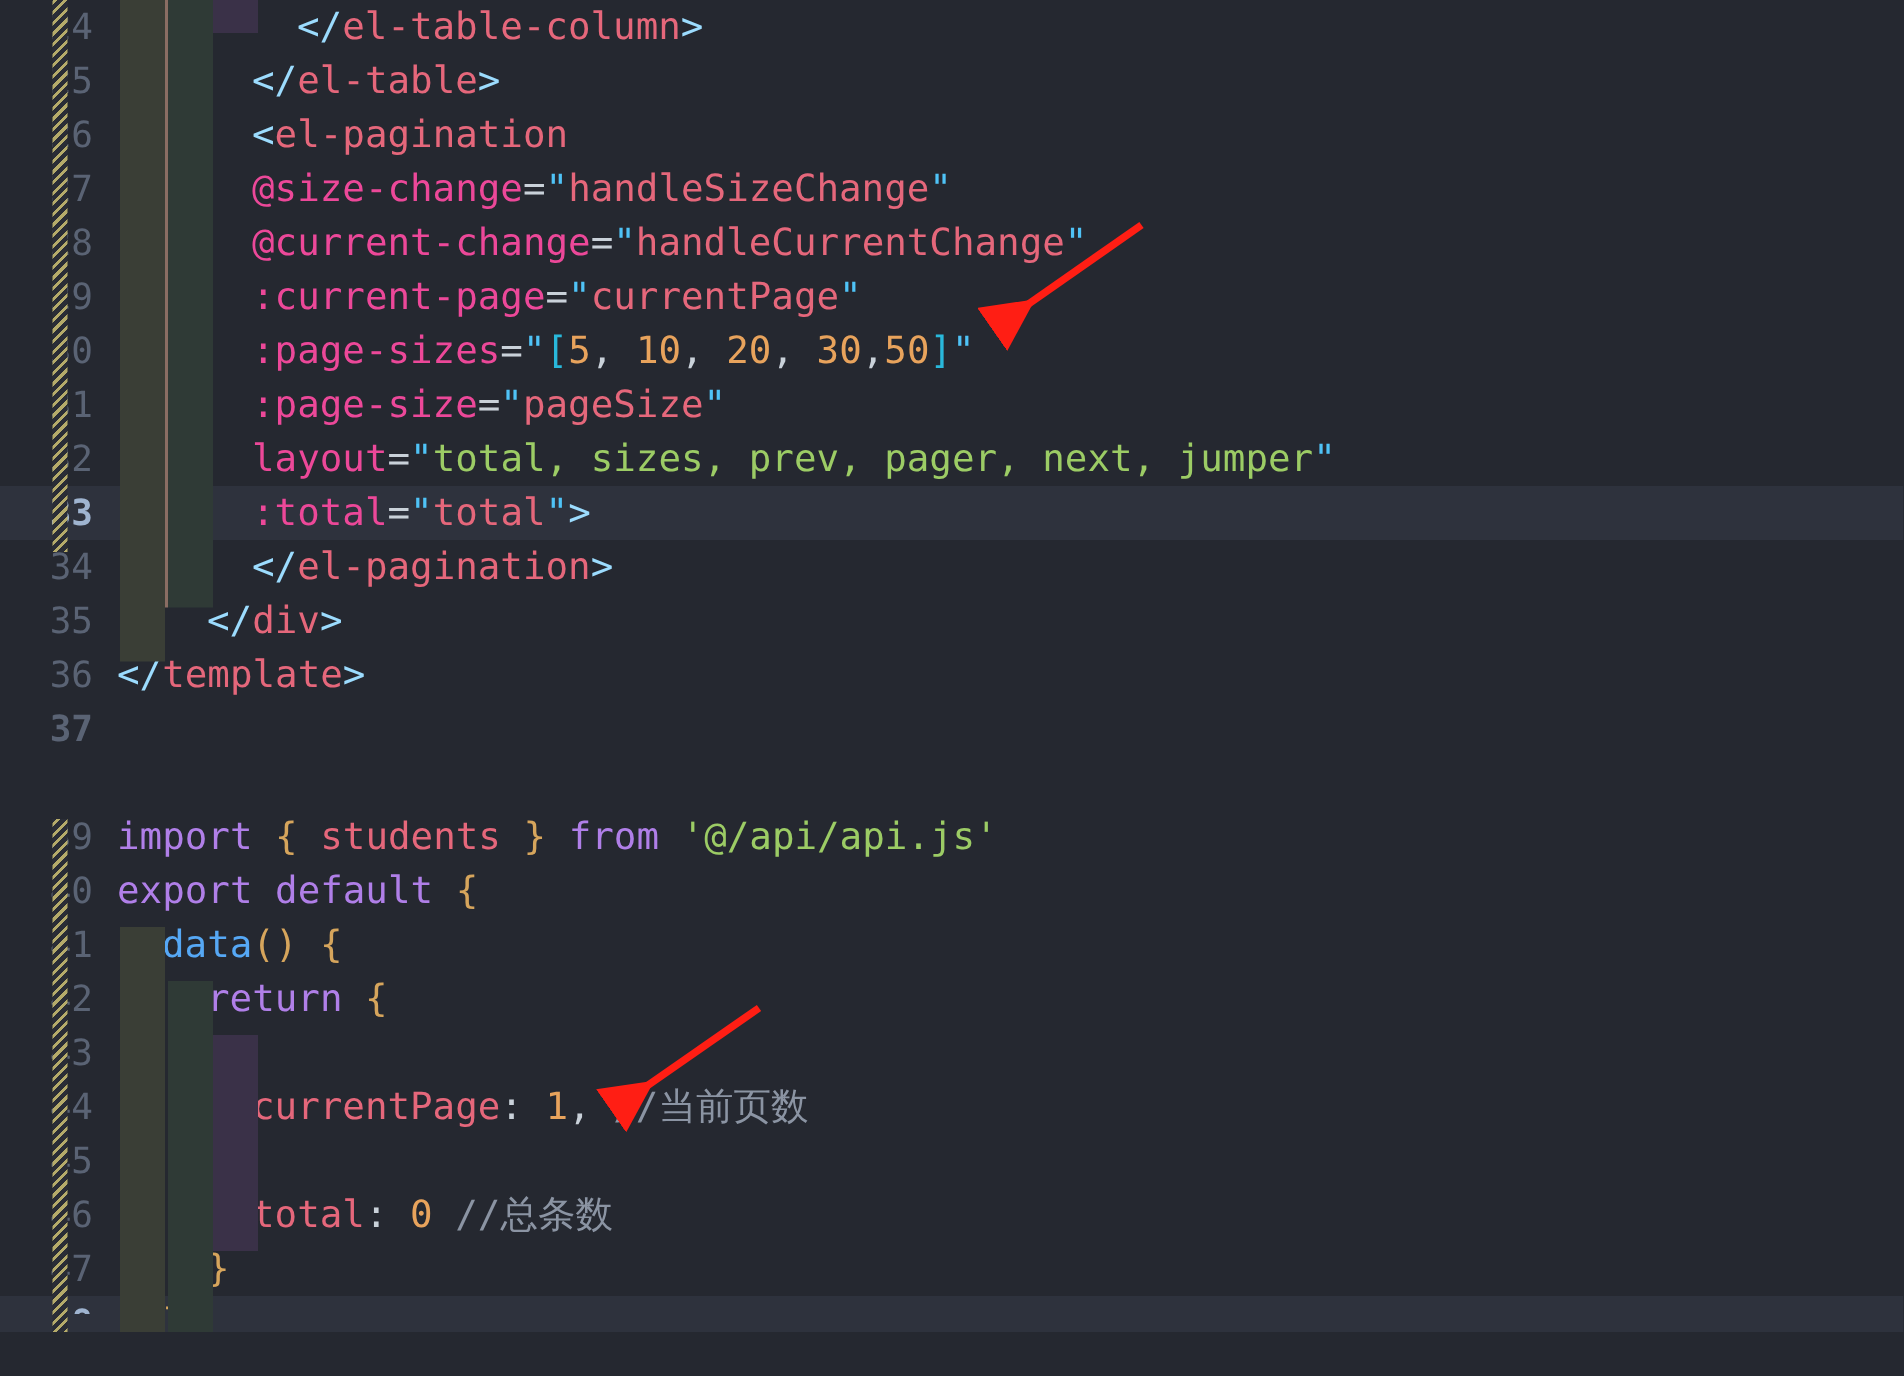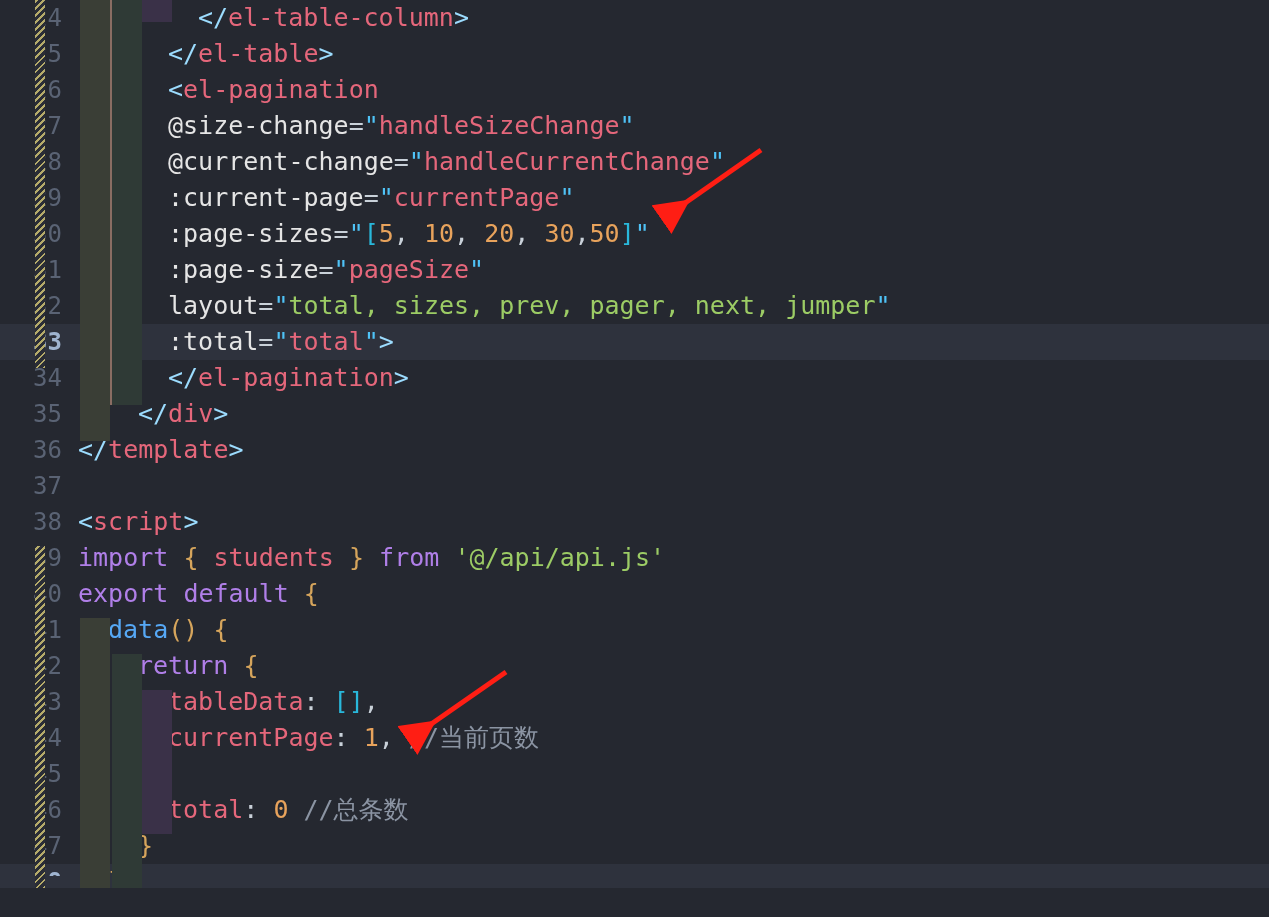--- a/index.html
+++ b/index.html
@@ -37,21 +37,21 @@
     z-index:3;pointer-events:none;
   }
   .indent-guide{position:absolute;z-index:1;pointer-events:none;}
   .ig-a{background:#3a3e36;}      
   .ig-b{background:#2f3a36;}      
   .ig-c{background:#3a3148;}      
   .ig-line{background:#8a6d63;width:2px;}
   
   .t-tag{color:#e5677b;}
   .t-brk{color:#9cdcfe;}
-  .t-attr{color:#e5e5e5;}
+  .t-attr{color:#ec4899;}
   .t-str{color:#e5677b;}
   .t-strg{color:#9ccc65;}
   .t-quote{color:#4fc3f7;}
   .t-num{color:#e8a35c;}
   .t-kw{color:#b07fe8;}
   .t-fn{color:#56a8f5;}
   .t-punc{color:#d6a55c;}
   .t-id{color:#e5677b;}
   .t-plain{color:#c9d1d9;}
   .t-cmt{color:#8b94a3;}
@@ -97,27 +97,26 @@
       <div class="line" style="top: 108px; position: absolute; left: 0px; width: 1269px;"><span class="ln">27</span><span class="txt" style="left: 168px;"><span class="t-attr">@size-change</span><span class="t-plain">=</span><span class="t-quote">"</span><span class="t-str">handleSizeChange</span><span class="t-quote">"</span></span></div>
       <div class="line" style="top: 144px; position: absolute; left: 0px; width: 1269px;"><span class="ln">28</span><span class="txt" style="left: 168px;"><span class="t-attr">@current-change</span><span class="t-plain">=</span><span class="t-quote">"</span><span class="t-str">handleCurrentChange</span><span class="t-quote">"</span></span></div>
       <div class="line" style="top: 180px; position: absolute; left: 0px; width: 1269px;"><span class="ln">29</span><span class="txt" style="left: 168px;"><span class="t-attr">:current-page</span><span class="t-plain">=</span><span class="t-quote">"</span><span class="t-str">currentPage</span><span class="t-quote">"</span></span></div>
       <div class="line" style="top: 216px; position: absolute; left: 0px; width: 1269px;"><span class="ln">30</span><span class="txt" style="left: 168px;"><span class="t-attr">:page-sizes</span><span class="t-plain">=</span><span class="t-quote">"</span><span class="t-cyan">[</span><span class="t-num">5</span><span class="t-plain">, </span><span class="t-num">10</span><span class="t-plain">, </span><span class="t-num">20</span><span class="t-plain">, </span><span class="t-num">30</span><span class="t-plain">,</span><span class="t-num">50</span><span class="t-cyan">]</span><span class="t-quote">"</span></span></div>
       <div class="line" style="top: 252px; position: absolute; left: 0px; width: 1269px;"><span class="ln">31</span><span class="txt" style="left: 168px;"><span class="t-attr">:page-size</span><span class="t-plain">=</span><span class="t-quote">"</span><span class="t-str">pageSize</span><span class="t-quote">"</span></span></div>
       <div class="line" style="top: 288px; position: absolute; left: 0px; width: 1269px;"><span class="ln">32</span><span class="txt" style="left: 168px;"><span class="t-attr">layout</span><span class="t-plain">=</span><span class="t-quote">"</span><span class="t-strg">total, sizes, prev, pager, next, jumper</span><span class="t-quote">"</span></span></div>
       <div class="line active" style="top: 324px; position: absolute; left: 0px; width: 1269px;"><span class="ln">33</span><span class="txt" style="left: 168px;"><span class="t-attr">:total</span><span class="t-plain">=</span><span class="t-quote">"</span><span class="t-str">total</span><span class="t-quote">"</span><span class="t-brk">&gt;</span></span></div>
       <div class="line" style="top: 360px; position: absolute; left: 0px; width: 1047px;"><span class="ln">34</span><span class="txt" style="left: 168px;"><span class="t-brk">&lt;/</span><span class="t-tag">el-pagination</span><span class="t-brk">&gt;</span></span></div>
       <div class="line" style="top: 396px; position: absolute; left: 0px; width: 1230px; padding-left: 10px;"><span class="ln">35</span><span class="txt" style="left: 138px;"><span class="t-brk">&lt;/</span><span class="t-tag">div</span><span class="t-brk">&gt;</span></span></div>
       <div class="line" style="top: 432px; position: absolute; left: 0px; width: 1106px;"><span class="ln">36</span><span class="txt" style="left: 78px;"><span class="t-brk">&lt;/</span><span class="t-tag">template</span><span class="t-brk">&gt;</span></span></div>
-      <div class="line" style="top: 468px; position: absolute; left: 0px; width: 1121px;"><span class="ln">37</span><span class="txt" style="left: 78px;"></span></div>
-      <div class="line" style="top: 504px; position: absolute; left: 0px; width: 1269px;"><span class="ln">38</span><span class="txt" style="left: 78px;"><span class="t-brk">&lt;</span><span class="t-tag">script</span><span class="t-brk">&gt;</span></span></div>
+      <div class="line" style="top: 468px; position: absolute; left: 0px; width: 1121px; font-weight: bold;"><span class="ln">37</span><span class="txt" style="left: 78px;"></span></div>
       <div class="line" style="top: 540px; position: absolute; left: 0px; width: 1269px;"><span class="ln">39</span><span class="txt" style="left: 78px;"><span class="t-kw">import</span><span class="t-plain"> </span><span class="t-punc">{</span><span class="t-plain"> </span><span class="t-id">students</span><span class="t-plain"> </span><span class="t-punc">}</span><span class="t-plain"> </span><span class="t-kw">from</span><span class="t-plain"> </span><span class="t-strg">'@/api/api.js'</span></span></div>
       <div class="line" style="top: 576px; position: absolute; left: 0px; width: 1269px;"><span class="ln">40</span><span class="txt" style="left: 78px;"><span class="t-kw">export</span><span class="t-plain"> </span><span class="t-kw">default</span><span class="t-plain"> </span><span class="t-punc">{</span></span></div>
       <div class="line" style="top: 612px; position: absolute; left: 0px; width: 1269px;"><span class="ln">41</span><span class="txt" style="left: 108px;"><span class="t-fn">data</span><span class="t-punc">()</span><span class="t-plain"> </span><span class="t-punc">{</span></span></div>
       <div class="line" style="top: 648px; position: absolute; left: 0px; width: 1269px;"><span class="ln">42</span><span class="txt" style="left: 138px;"><span class="t-kw">return</span><span class="t-plain"> </span><span class="t-punc">{</span></span></div>
-      <div class="line" style="top: 684px; position: absolute; left: 0px; width: 1269px;"><span class="ln">43</span><span class="txt" style="left: 168px;"><span class="t-id">tableData</span><span class="t-plain">: </span><span class="t-cyan">[]</span><span class="t-plain">,</span></span></div>
+      <div class="line" style="top: 684px; position: absolute; left: 0px; width: 1269px;"><span class="ln">43</span></div>
       <div class="line" style="top: 720px; position: absolute; left: 0px; width: 1269px;"><span class="ln">44</span><span class="txt" style="left: 168px;"><span class="t-id">currentPage</span><span class="t-plain">: </span><span class="t-num">1</span><span class="t-plain">, </span><span class="t-cmt">//当前页数</span></span></div>
       <div class="line" style="top: 756px; position: absolute; left: 0px; width: 1269px;"><span class="ln">45</span></div>
       <div class="line" style="top: 792px; position: absolute; left: 0px; width: 1269px;"><span class="ln">46</span><span class="txt" style="left: 168px;"><span class="t-id">total</span><span class="t-plain">: </span><span class="t-num">0</span><span class="t-plain"> </span><span class="t-cmt">//总条数</span></span></div>
       <div class="line" style="top: 828px; position: absolute; left: 0px; width: 1269px;"><span class="ln">47</span><span class="txt" style="left: 138px;"><span class="t-punc">}</span></span></div>
       <div class="line active" style="top: 864px; position: absolute; left: 0px; width: 1269px;"><span class="ln">48</span><span class="txt" style="left: 108px;"><span class="t-punc">}</span></span></div>
     </div>
 
   <svg class="arrow" style="left:0;top:0;width:1269px;height:917px;">
     <defs>
       <marker id="ah1" markerWidth="7" markerHeight="7" refX="5.4" refY="3.5" orient="auto" markerUnits="strokeWidth">

